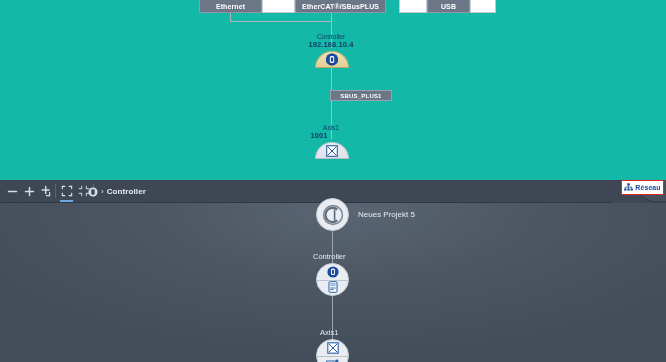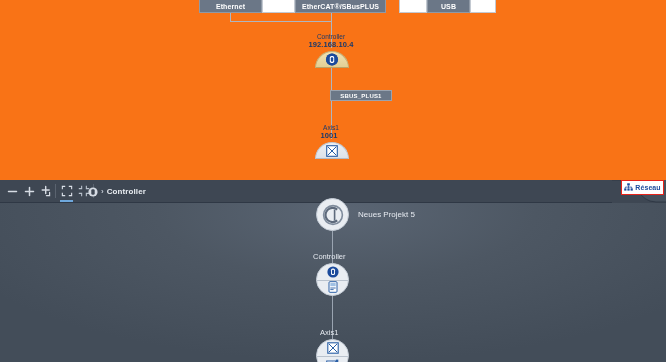--- a/index.html
+++ b/index.html
@@ -13,21 +13,21 @@
     font-family: "Liberation Sans", sans-serif;
     overflow: hidden;
     position: relative;
   }
 
   
   #top-pane {
     position: absolute;
     left: 0; top: 0;
     width: 666px; height: 180px;
-    background: #f97316;
+    background: #14b8a6;
     overflow: hidden;
   }
 
   
   .bus-chip {
     position: absolute;
     height: 13px;
     background: #6b7787;
     border: 1px solid #8f99a6;
     border-top: none;
@@ -289,21 +289,21 @@
     </span>
   </div>
 
   <div class="lwire v" style="left:331px; top:68px; height:26px;"></div>
 
   <div class="sbus-bar" style="left:330px; top:90px; width:62px;">SBUS_PLUS1</div>
 
   <div class="lwire v" style="left:331px; top:101px; height:38px;"></div>
 
   <div class="node-label" style="left:286px; top:124px; width:90px;">Axis1</div>
-  <div class="node-label" style="left:284px; top:132px; width:90px;">
+  <div class="node-label" style="left:274px; top:132px; width:90px;">
     <b>1001</b>
   </div>
 
   <div class="dome axis" style="left:315px; top:142px;">
     <span class="dome-ico">
       <svg class="ico" width="12" height="12" viewBox="0 0 12 12">
         <rect x="0.7" y="0.7" width="10.6" height="10.6" fill="#ffffff" stroke="#2a5fa5" stroke-width="1.1"></rect>
         <path d="M1.6 1.6 L10.4 10.4 M10.4 1.6 L1.6 10.4" stroke="#2a5fa5" stroke-width="1"></path>
       </svg>
     </span>

